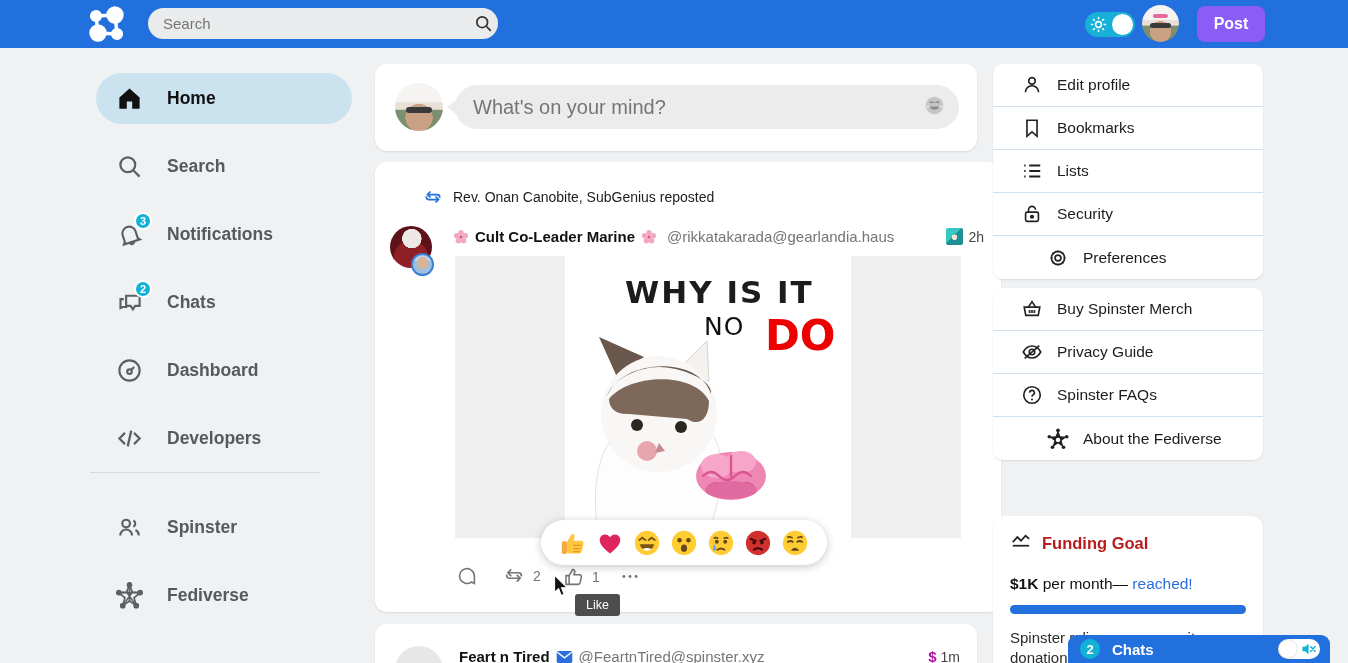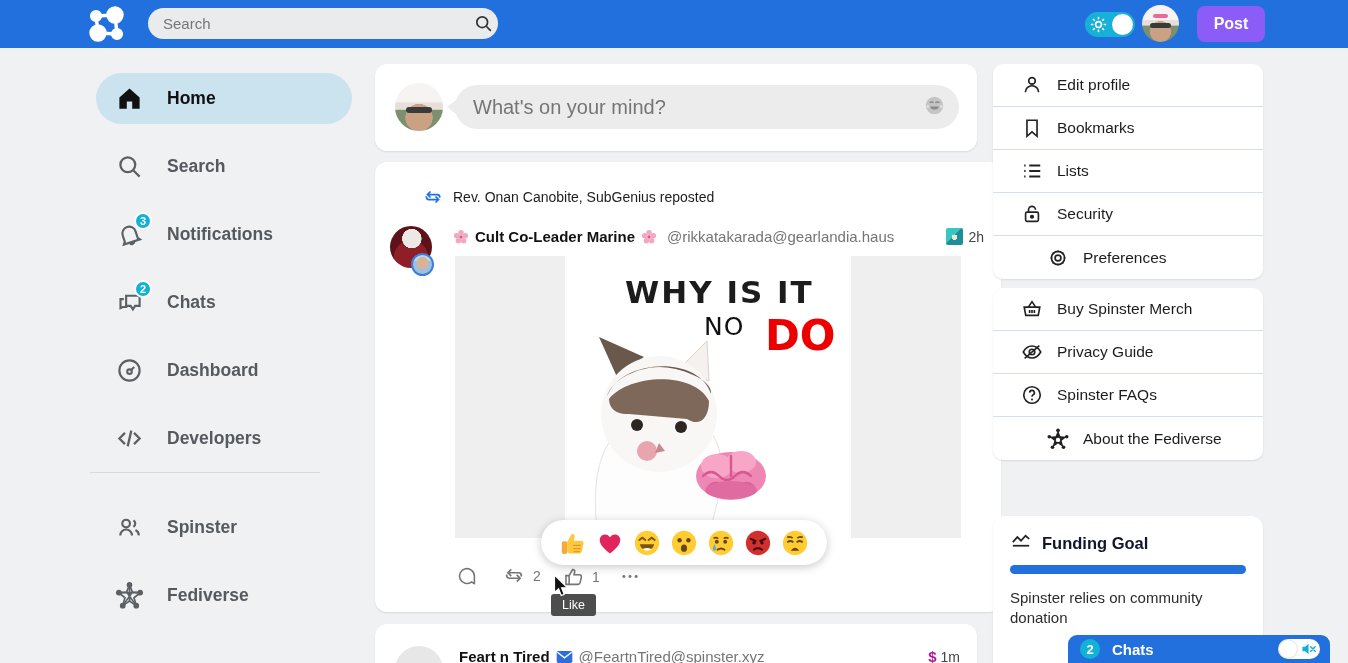--- a/index.html
+++ b/index.html
@@ -96,21 +96,21 @@
   #meme-brain { position:absolute; left:128px; bottom:36px; }
   #reaction-bar { position:absolute; left:166px; top:358px; width:286px; height:45px; background:#fff;
     border-radius:23px; box-shadow:0 2px 10px rgba(0,0,0,.22); display:flex; align-items:center;
     justify-content:center; gap:9px; z-index:5; }
   .rx { width:28px; height:28px; cursor:pointer; }
   #action-row { position:absolute; left:0; top:400px; width:602px; height:40px; }
   .act { position:absolute; display:flex; align-items:center; gap:8px; color:#757575; font-size:14px;
     cursor:pointer; top:4px; }
   #act-comment { left:81px; } #act-repost { left:128px; } #act-like { left:188px; } #act-more { left:243px; }
   #cursor { position:absolute; left:178px; top:412px; z-index:9; pointer-events:none; }
-  #like-tooltip { position:absolute; left:176px; top:432px; background:#4d4d4d; color:#fff; font-size:12.5px;
+  #like-tooltip { position:absolute; left:200px; top:432px; background:#4d4d4d; color:#fff; font-size:12.5px;
     padding:4px 11px; border-radius:3px; z-index:8; }
 
   
   #post2 { left:375px; top:624px; width:602px; height:120px; }
   #p2-avatar { position:absolute; left:20px; top:22px; width:48px; height:48px; border-radius:50%; background:#e7e7e7; }
   #p2-nameline { position:absolute; left:84px; top:24px; display:flex; align-items:center; gap:6px; font-size:15px; }
   #p2-nameline .name { font-weight:bold; color:#111; cursor:pointer; }
   #p2-nameline .handle { color:#757575; cursor:pointer; }
   #p2-time { position:absolute; right:17px; top:24px; display:flex; align-items:center; gap:4px;
     font-size:14px; color:#444; }
@@ -119,21 +119,21 @@
   
   .rmenu { left:993px; width:270px; overflow:hidden; border-radius:10px; }
   #rmenu1 { top:64px; } #rmenu2 { top:288px; }
   .rrow { height:43px; display:flex; align-items:center; border-bottom:1px solid #cfe1f1; cursor:pointer; }
   .rrow:last-child { border-bottom:none;margin-left:26px; }
   .rrow .ricon { width:22px; height:22px; margin-left:28px; margin-right:14px; flex:none; }
   .rrow .rlabel { font-size:15.5px; color:#1c1c1c; }
 
   
   #funding { left:993px; top:516px; width:270px; height:160px; padding:17px 17px; }
-  #funding-title { display:flex; align-items:center; gap:10px; font-size:16.5px; font-weight:bold; color:#0f172a; }
+  #funding-title { display:flex; align-items:center; gap:10px; font-size:16.5px; font-weight:bold; color:#b91c1c; }
   #funding-amount { margin-top:22px; font-size:15.5px; color:#111; }
   #funding-amount .amt { font-weight:bold; }
   #funding-amount .reached { color:#2a6fdb; cursor:pointer; }
   #funding-bar { margin-top:12px; width:236px; height:9px; border-radius:5px; background:#2270dd; }
   #funding-desc { margin-top:14px; font-size:15px; color:#2b2b2b; line-height:20px; width:230px; }
 
   
   #chatsbar { position:absolute; left:1068px; top:635px; width:262px; height:28px; background:#2270dd;
     border-radius:9px 9px 0 0; display:flex; align-items:center; cursor:pointer; z-index:40; }
   #chats-badge { width:20px; height:20px; border-radius:50%; background:#12b2d7; color:#fff;
@@ -567,20 +567,23 @@
   </div>
 
   <div class="card" id="funding">
     <div id="funding-title">
       <svg width="22" height="20" viewBox="0 0 24 22" fill="none" stroke="#222" stroke-width="1.9">
         <polyline points="3,10 8,4.5 12,8.5 17,3 21,6.5"></polyline>
           <line x1="3" y1="14" x2="21" y2="14"></line>
         </svg>
       <span>Funding Goal</span>
     </div>
+    <div id="funding-amount">
+      <span class="amt">$1K</span><span> per month</span><span>— </span><span class="reached">reached!</span>
+    </div>
     <div id="funding-bar"></div>
     <div id="funding-desc">Spinster relies on community donation</div>
   </div>
 
   <div id="chatsbar">
     <span id="chats-badge">2</span>
     <span id="chats-label">Chats</span>
     <span id="chats-mute">
       <span class="knob"></span>
       <svg width="16" height="14" viewBox="0 0 18 16" style="position:absolute; right:3px; top:3px;">

